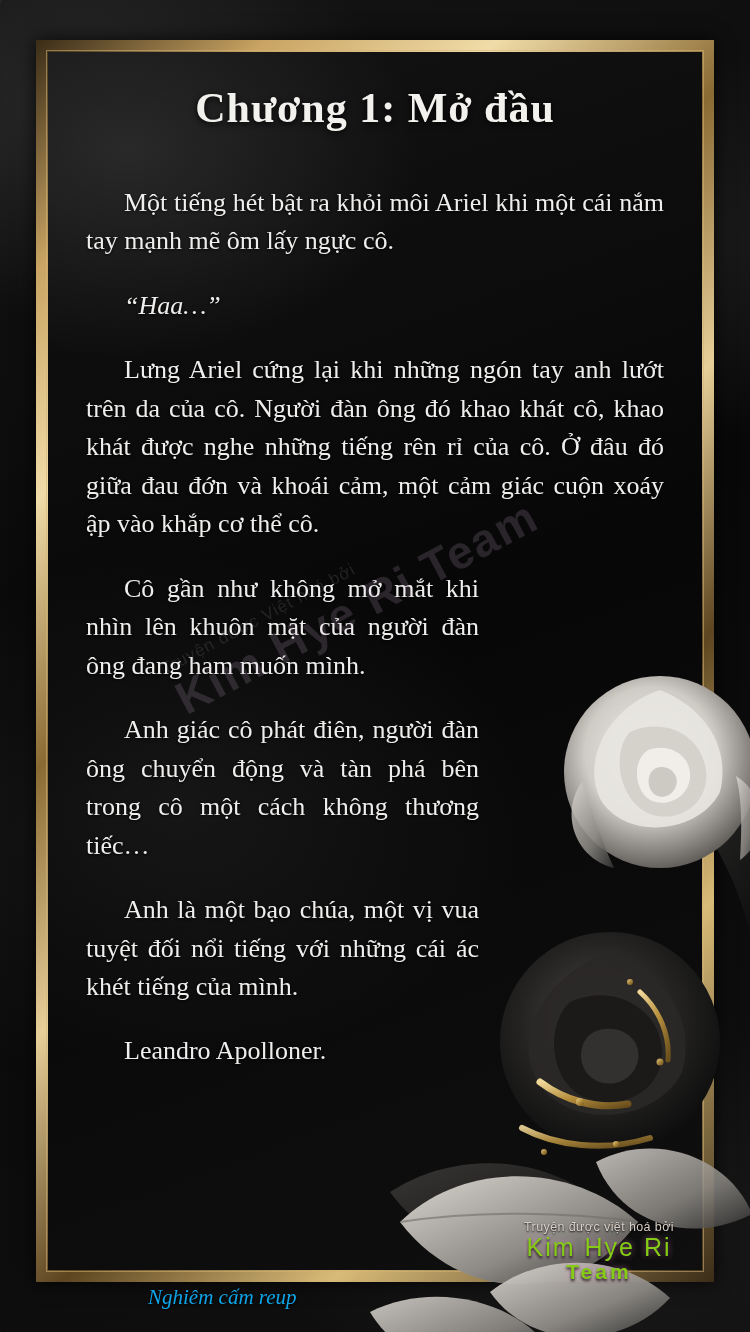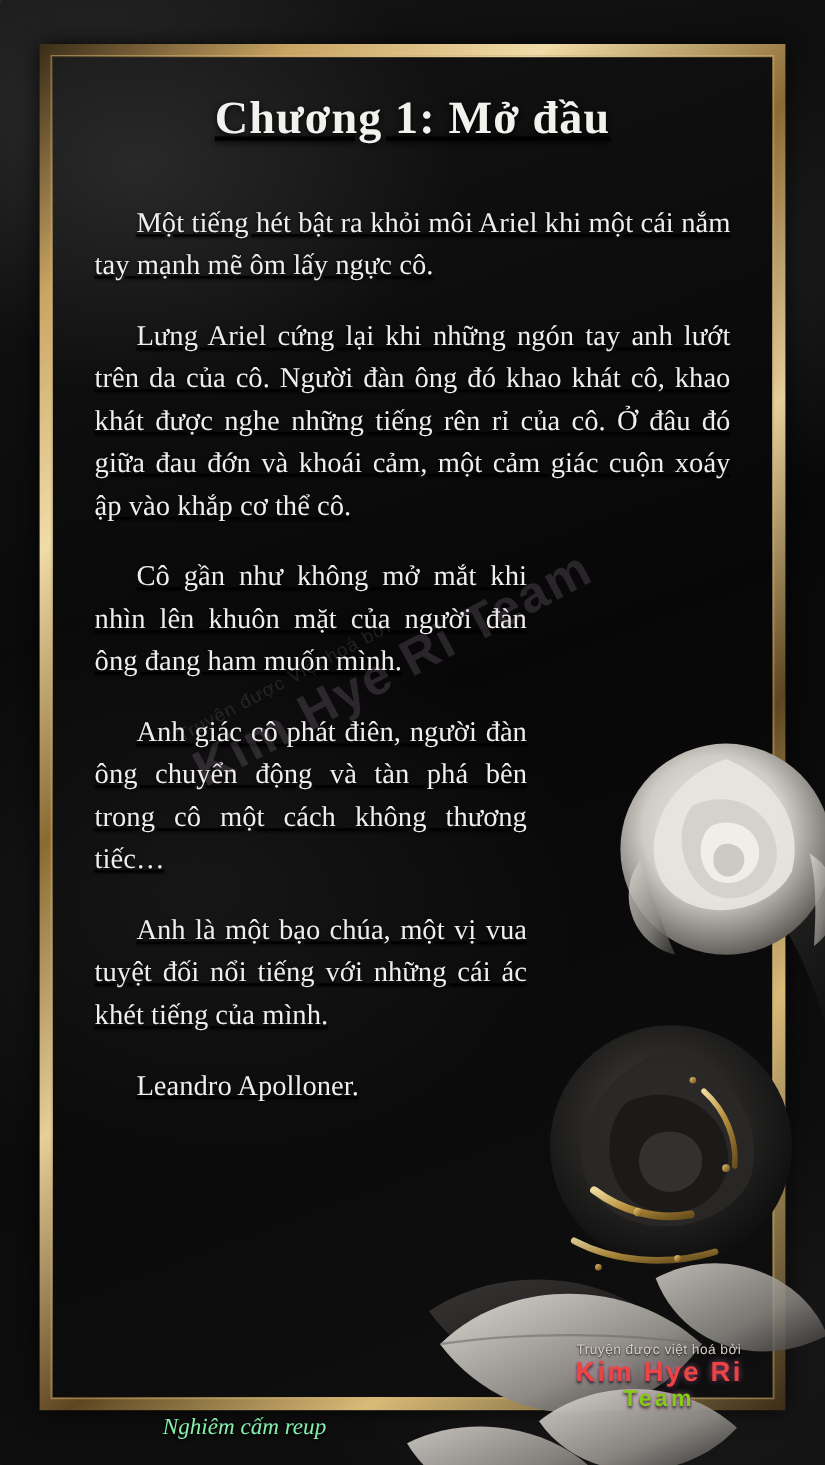--- a/index.html
+++ b/index.html
@@ -74,21 +74,20 @@
     height: 700px;
     pointer-events: none;
   }
 
   .content {
     position: absolute;
     left: 86px;
     right: 86px;
     top: 68px;
     bottom: 70px;
-    text-decoration: underline;
   }
   .chapter-title {
     text-align: center;
     color: #f3f1ee;
     font-size: 42px;
     letter-spacing: 1px;
     margin: 16px 0 52px 0;
     text-shadow: 0 2px 6px rgba(0,0,0,.9);
   }
   .para {
@@ -141,39 +140,39 @@
     pointer-events: none;
   }
   .credit .credit-top {
     font-size: 12.5px;
     color: #d7cfc5;
     letter-spacing: .4px;
     text-shadow: 0 1px 2px #000;
   }
   .credit .credit-main {
     font-size: 25px;
-    font-weight: bold;
-    color: #ef4444;
+    font-weight: normal;
+    color: #84cc16;
     letter-spacing: 2px;
     text-shadow: 0 0 6px rgba(255,150,220,.55), 0 2px 3px #000;
     line-height: 1.05;
   }
   .credit .credit-team {
     font-size: 21px;
     font-weight: bold;
     color: #84cc16;
     letter-spacing: 3px;
     text-shadow: 0 0 6px rgba(255,150,220,.55), 0 2px 3px #000;
   }
 
   .footer-note {
     position: absolute;
     left: 148px;
     bottom: 22px;
-    color: #86efac;
+    color: #0ea5e9;
     font-family: "Liberation Serif", serif;
     font-style: italic;
     font-size: 21px;
     text-shadow: 0 1px 3px #000;
   }
 </style>
 </head>
 <body>
 
 <div class="page">
@@ -253,20 +252,21 @@
       <circle cx="214" cy="520" r="3"></circle>
       <circle cx="330" cy="430" r="3.5"></circle>
       <circle cx="300" cy="350" r="3"></circle>
     </g>
   </svg>
 
   <div class="content">
     <h1 class="chapter-title">Chương 1: Mở đầu</h1>
 
     <p class="para">Một tiếng hét bật ra khỏi môi Ariel khi một cái nắm tay mạnh mẽ ôm lấy ngực cô.</p>
+    <p class="para italic">“Haa…”</p>
     <p class="para">Lưng Ariel cứng lại khi những ngón tay anh lướt trên da của cô. Người đàn ông đó khao khát cô, khao khát được nghe những tiếng rên rỉ của cô. Ở đâu đó giữa đau đớn và khoái cảm, một cảm giác cuộn xoáy ập vào khắp cơ thể cô.</p>
     <p class="para narrow">Cô gần như không mở mắt khi nhìn lên khuôn mặt của người đàn ông đang ham muốn mình.</p>
     <p class="para narrow">Anh giác cô phát điên, người đàn ông chuyển động và tàn phá bên trong cô một cách không thương tiếc…</p>
     <p class="para narrow">Anh là một bạo chúa, một vị vua tuyệt đối nổi tiếng với những cái ác khét tiếng của mình.</p>
     <p class="para">Leandro Apolloner.</p>
   </div>
 
   <div class="watermark">
     <span class="wm-sub">Truyện được Việt hoá bởi</span>
     <span class="wm-big">Kim Hye Ri Team</span>

